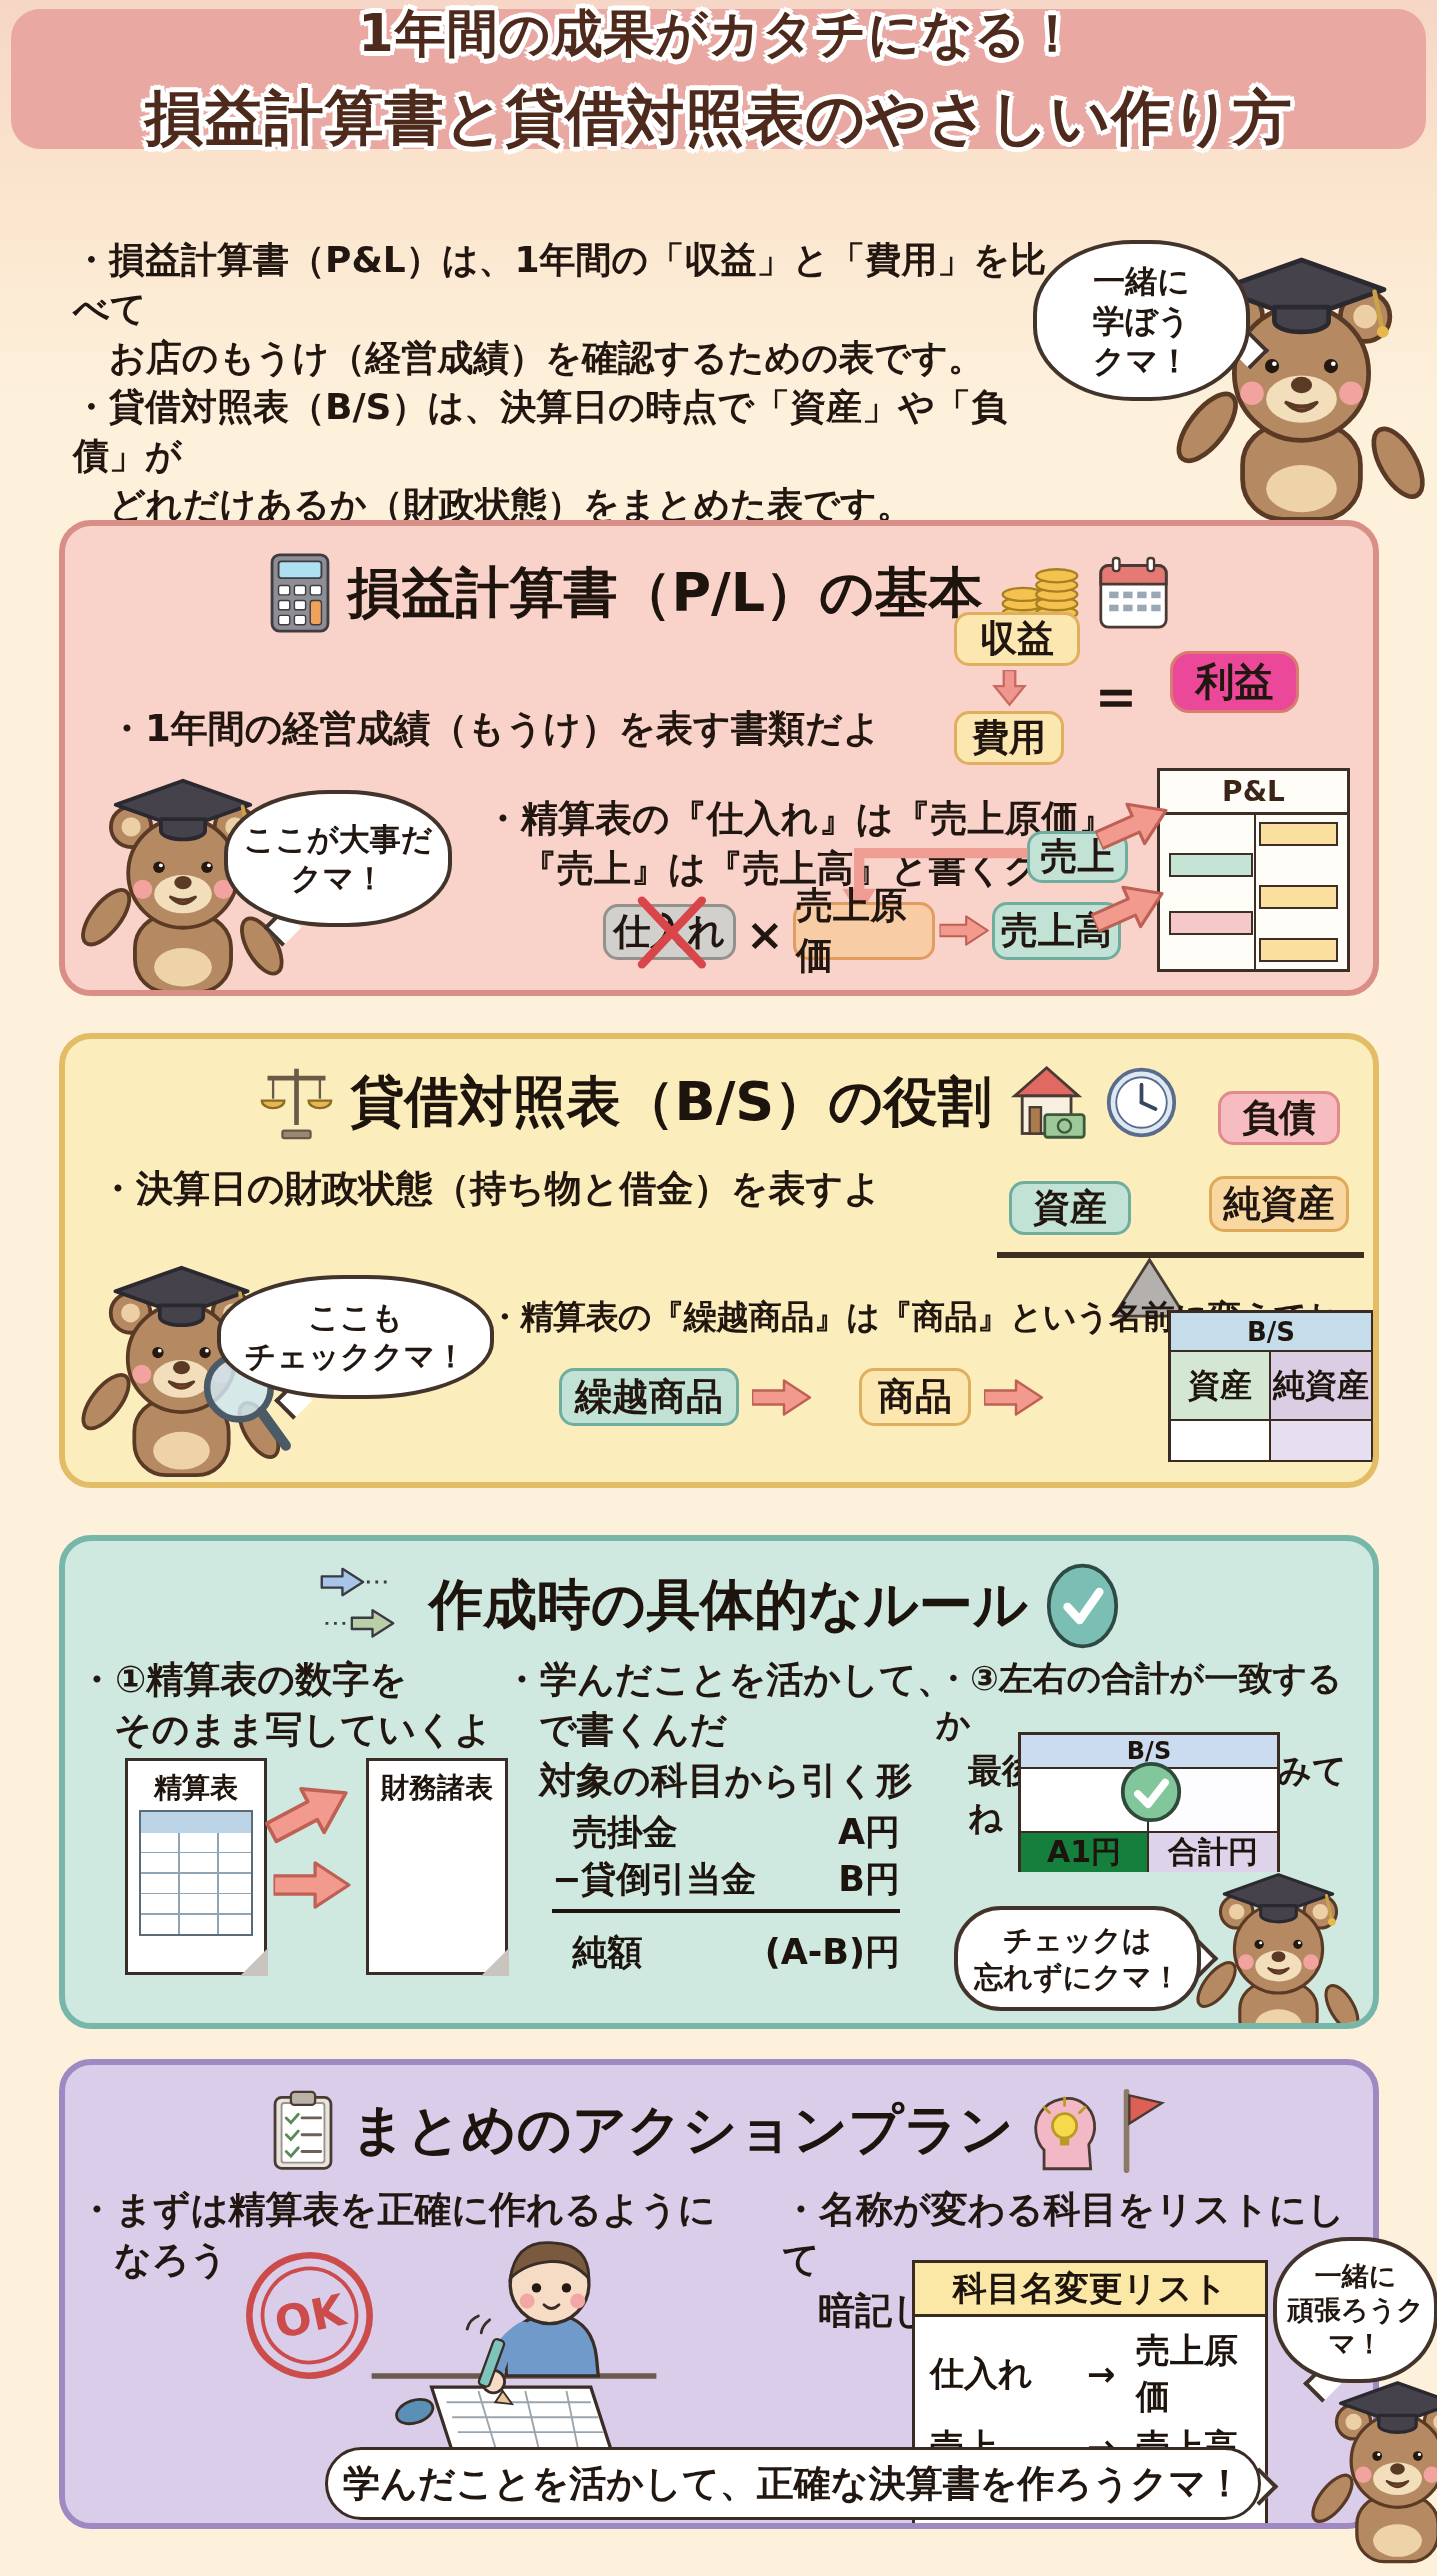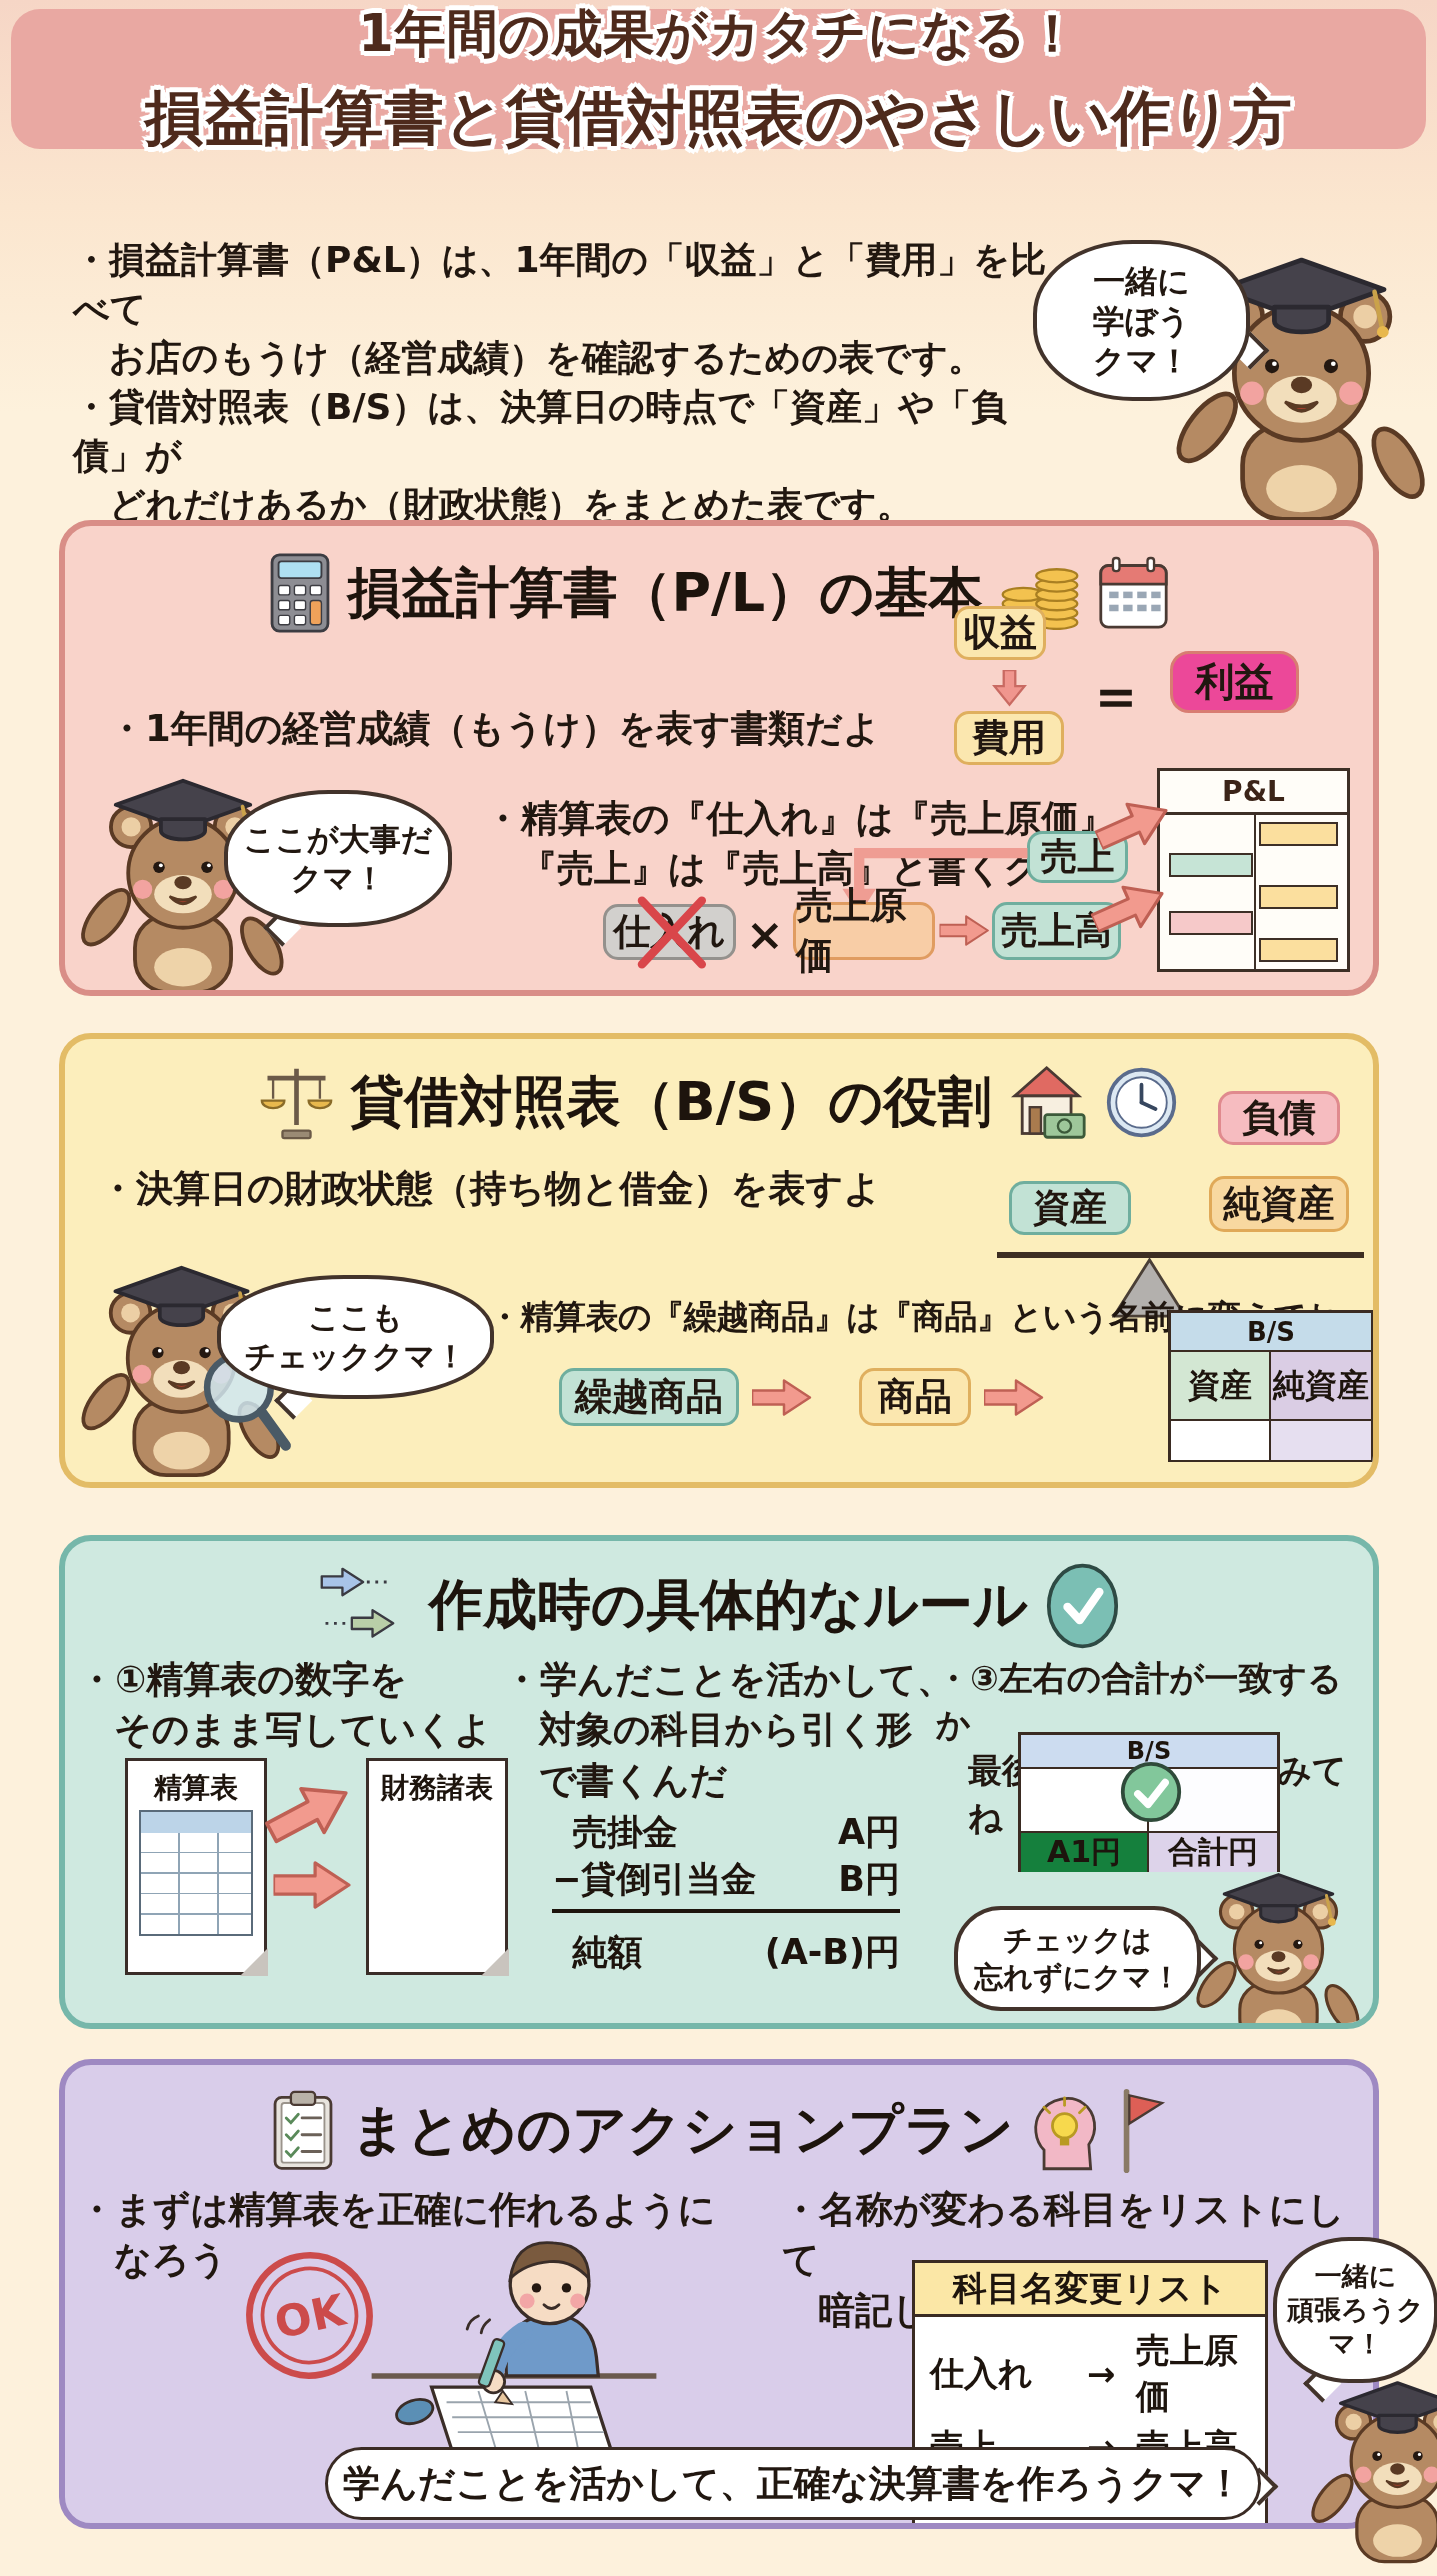--- a/index.html
+++ b/index.html
@@ -168,21 +168,21 @@
         <rect x="12" y="52" width="10" height="7"></rect>
             <rect x="27" y="52" width="10" height="7"></rect>
             <rect x="42" y="52" width="10" height="7"></rect>
             <rect x="57" y="52" width="10" height="7"></rect>
           </g>
       </svg>
     </div>
 
     <div class="txt" style="left:43px;top:178px;font-size:37px;">・1年間の経営成績（もうけ）を表す書類だよ</div>
 
-    <div class="chip c-yellow" style="left:889px;top:80px;width:92px;height:54px;font-size:37px;">収益</div>
+    <div class="chip c-yellow" style="left:889px;top:86px;width:126px;height:54px;font-size:37px;">収益</div>
     <svg class="abs" style="left:925px;top:144px;" width="39" height="37" viewBox="0 0 30 32">
       <polygon points="10,0 20,0 20,14 28,14 15,30 2,14 10,14" fill="#f0968e" stroke="#c96a62" stroke-width="2"></polygon>
     </svg>
     <div class="chip c-yellow" style="left:889px;top:185px;width:110px;height:54px;font-size:37px;">費用</div>
     <div class="eq" style="left:1022px;top:131px;font-size:58px;">＝</div>
     <div class="chip c-pink" style="left:1105px;top:125px;width:129px;height:62px;font-size:39px;border-radius:19px;">利益</div>
 
     <svg class="abs" style="left:3.7px;top:249px;" width="228" height="221" viewBox="0 0 220 230">
         <use href="#sym-bear"></use>
       </svg>
@@ -321,22 +321,22 @@
         <path d="M24 48 L37 62 L58 32" fill="none" stroke="#fff" stroke-width="9" stroke-linecap="round" stroke-linejoin="round"></path>
       </svg>
     </div>
 
     <div class="txt" style="left:13px;top:114px;font-size:37px;">
       <span>・①精算表の数字を</span>
       <span class="ind">そのまま写していくよ</span>
     </div>
     <div class="txt" style="left:438px;top:114px;font-size:37px;">
       <span>・学んだことを活かして、</span>
+      <span class="ind">で書くんだ</span>
       <span class="ind">対象の科目から引く形</span>
-      <span class="ind">で書くんだ</span>
     </div>
     <div class="txt" style="left:871px;top:114px;font-size:34px;">
       <span>・③左右の合計が一致するか</span>
       <span class="ind" style="padding-left:32px;">最後に必ず確認してみてね</span>
     </div>
 
     <div class="abs" style="left:60px;top:217px;width:142px;height:217px;background:#fff;border:3.7px solid #3a2d28;box-sizing:border-box;">
       <div style="text-align:center;font-size:28px;font-weight:800;margin-top:7.5px;color:#1d140d;">精算表</div>
       <div style="position:absolute;left:11.2px;right:11.2px;top:49px;height:122px;border:2.3px solid #5a6b7a;
         background:linear-gradient(#bcd4e8 0 20.6px,transparent 20.6px),

